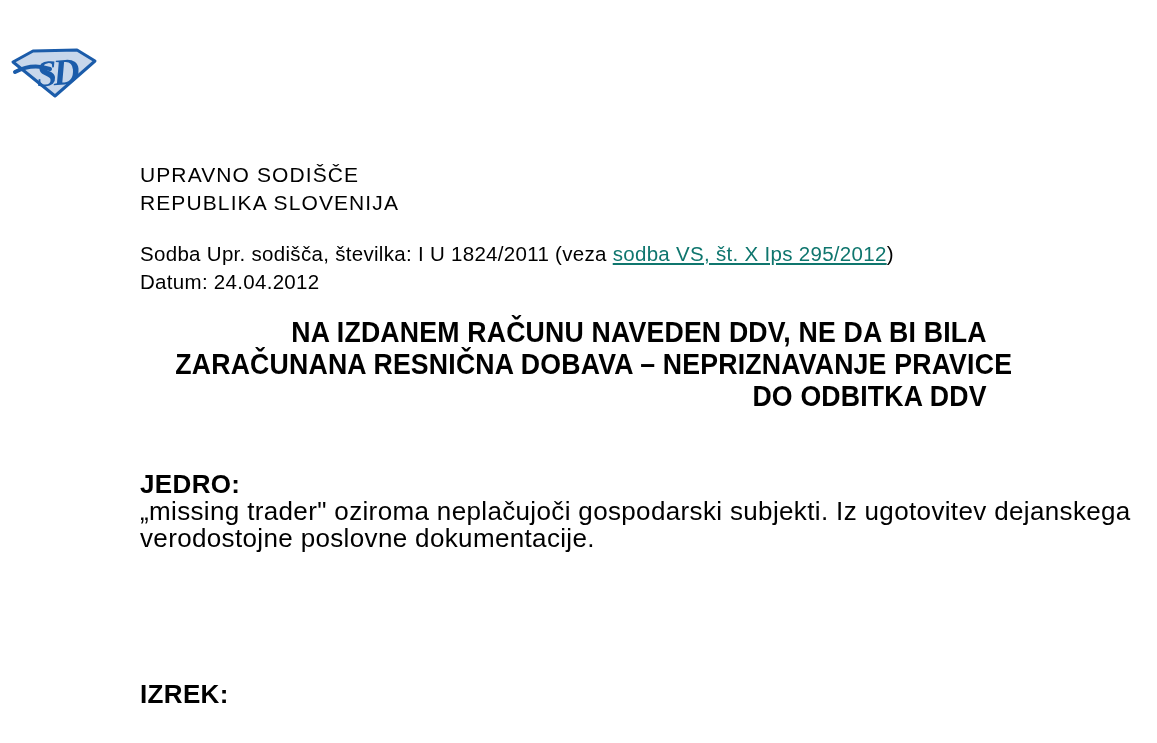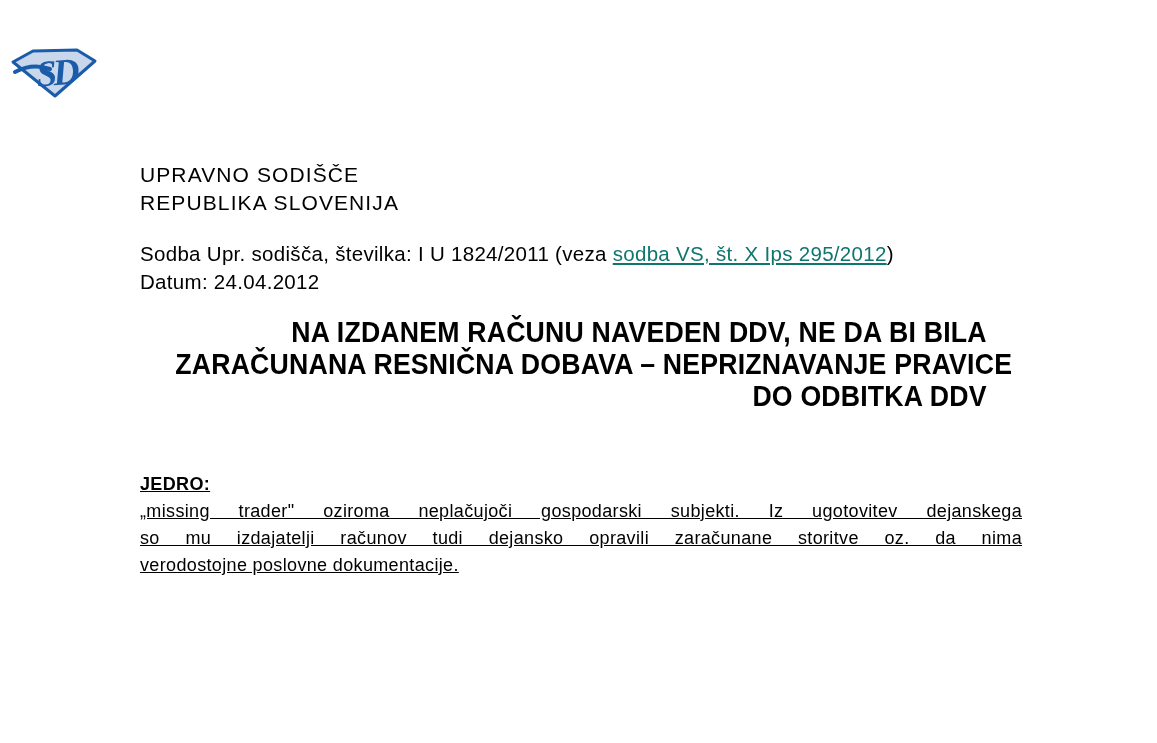--- a/index.html
+++ b/index.html
@@ -39,24 +39,23 @@
     line-height: 32px;
     letter-spacing: 0.2px;
     margin-top: 8px;
   }
   .title .tl {
     transform: scaleX(0.92);
     transform-origin: 50% 50%;
     white-space: nowrap;
   }
   .bodyblock {
-    font-size: 18px;
+    font-size: 26px;
     line-height: 27px;
     letter-spacing: 0.35px;
-    text-decoration: underline;
   }
   .jedro { top: 471px; }
   .izrek { top: 681px; }
   .h { font-weight: bold; }
   .jl { text-align: justify; text-align-last: justify; white-space: nowrap; }
   .jl.last { text-align: left; text-align-last: auto; white-space: normal; }
 </style>
 </head>
 <body>
 
@@ -80,18 +79,18 @@
 
 <div class="block title">
   <div class="tl">NA IZDANEM RAČUNU NAVEDEN DDV, NE DA BI BILA</div>
   <div class="tl">ZARAČUNANA RESNIČNA DOBAVA – NEPRIZNAVANJE PRAVICE</div>
   <div class="tl">DO ODBITKA DDV</div>
 </div>
 
 <div class="block bodyblock jedro">
   <div class="h">JEDRO:</div>
   <div class="jl">„missing trader" oziroma neplačujoči gospodarski subjekti. Iz ugotovitev dejanskega</div>
-  <div class="jl">so mu izdajatelji računov tudi dejansko opravili zaračunane storitve oz. da nima</div>
   <div class="jl last">verodostojne poslovne dokumentacije.</div>
 </div>
 
 <div class="block bodyblock izrek">
+  <div class="h">IZREK:</div>
 </div>
 
 </body></html>

